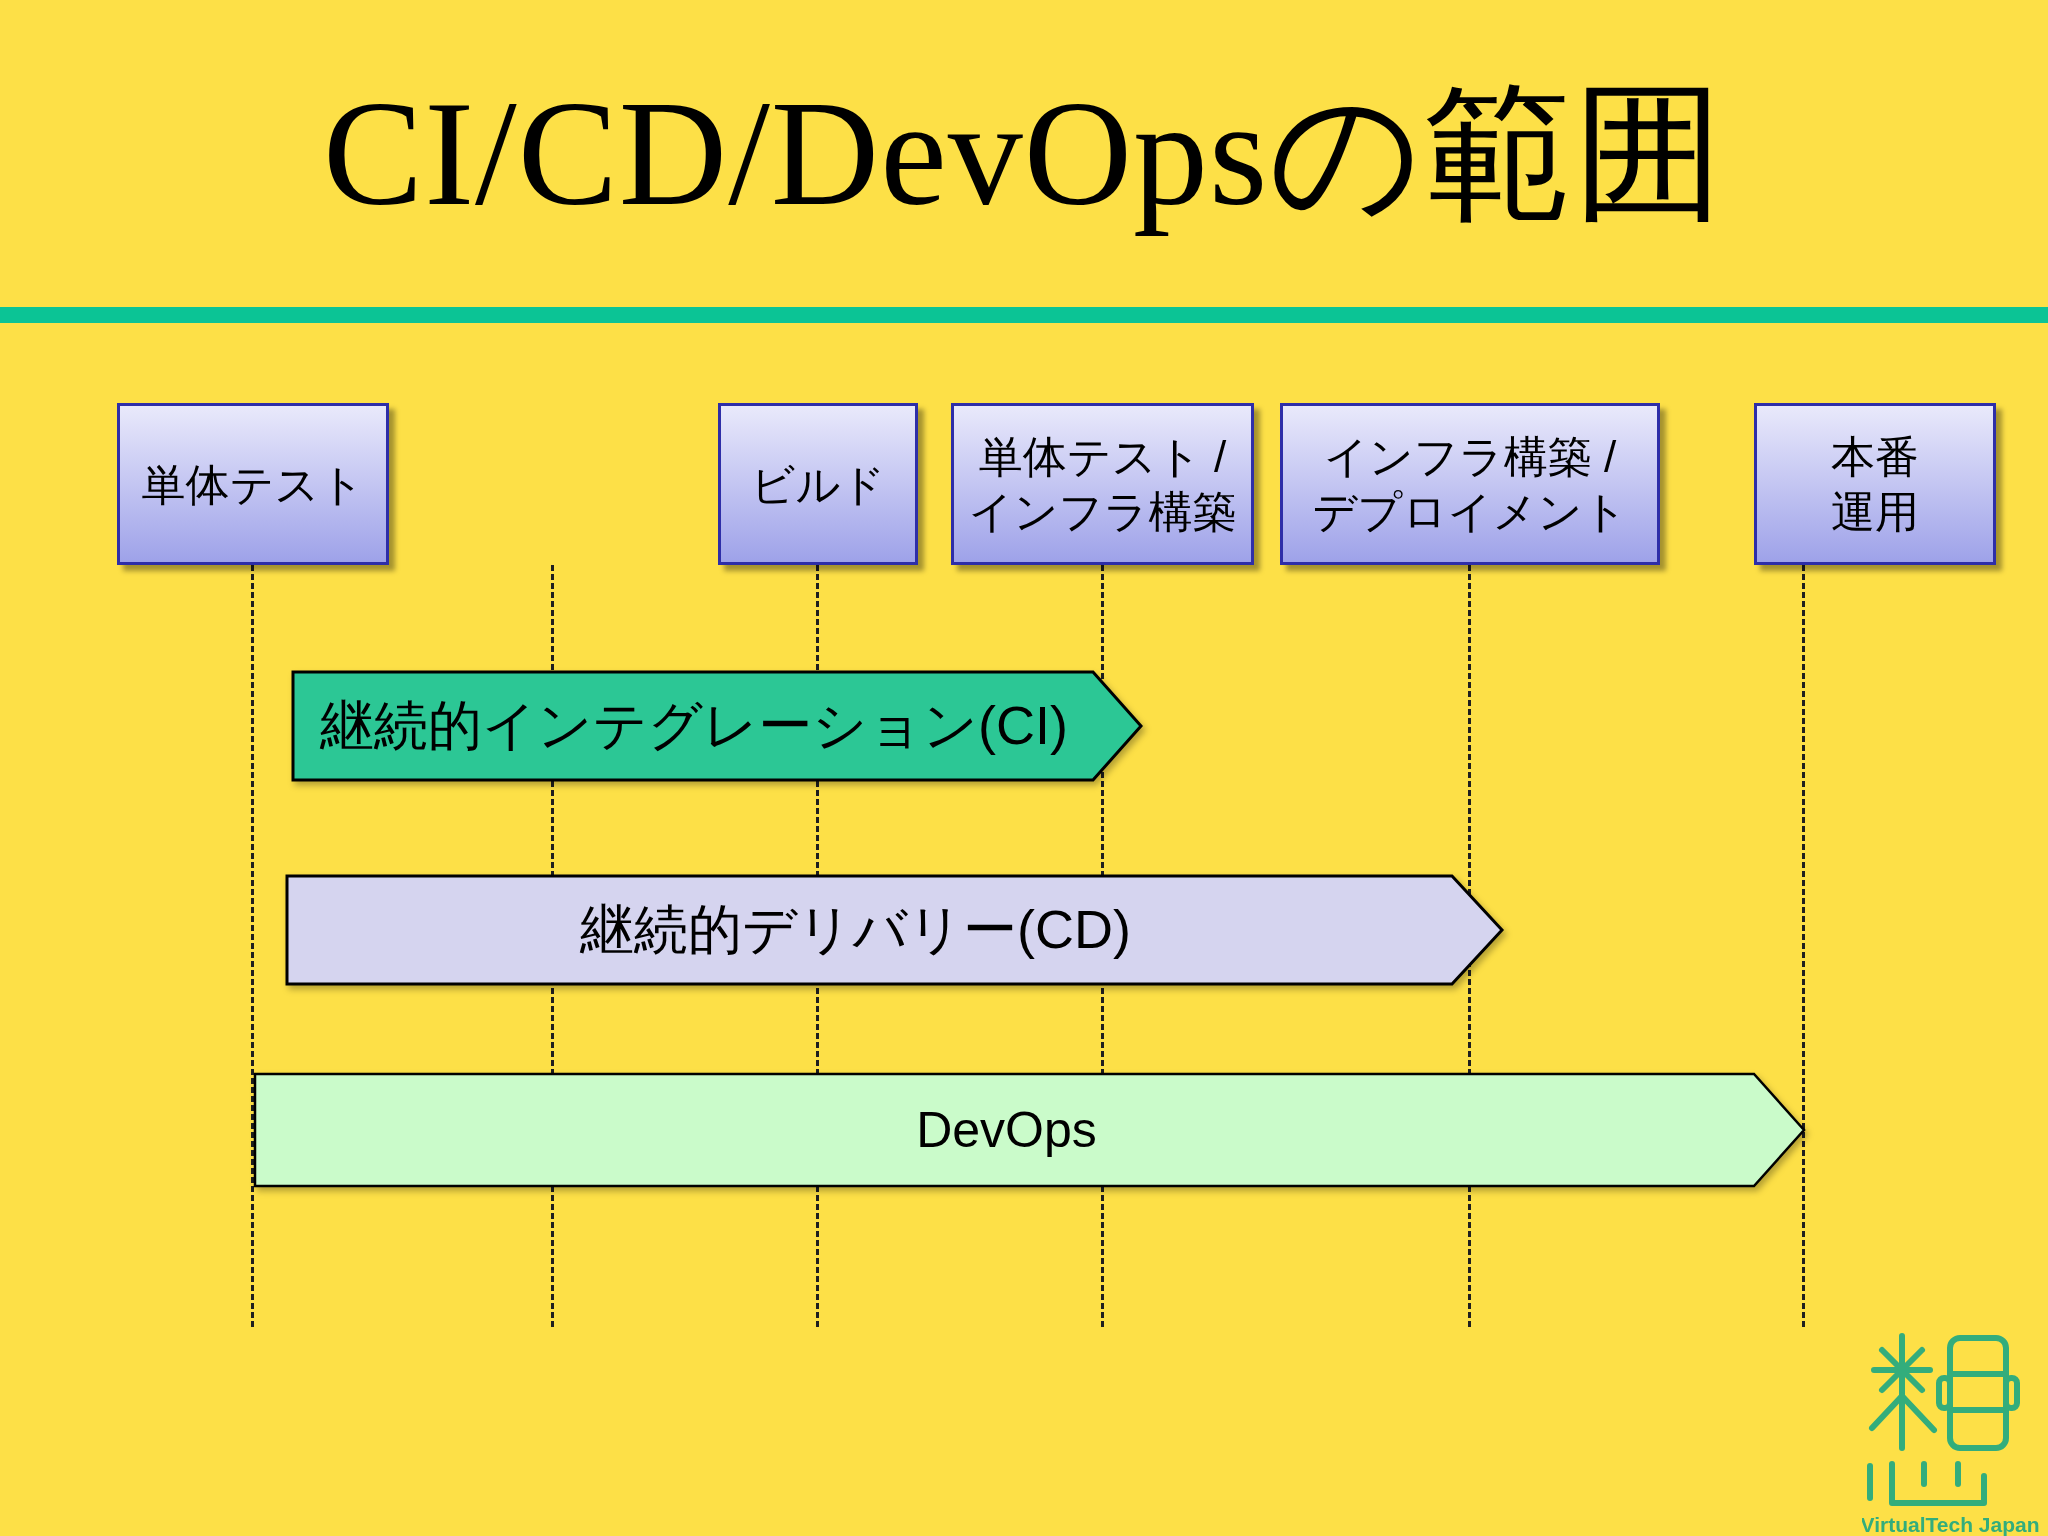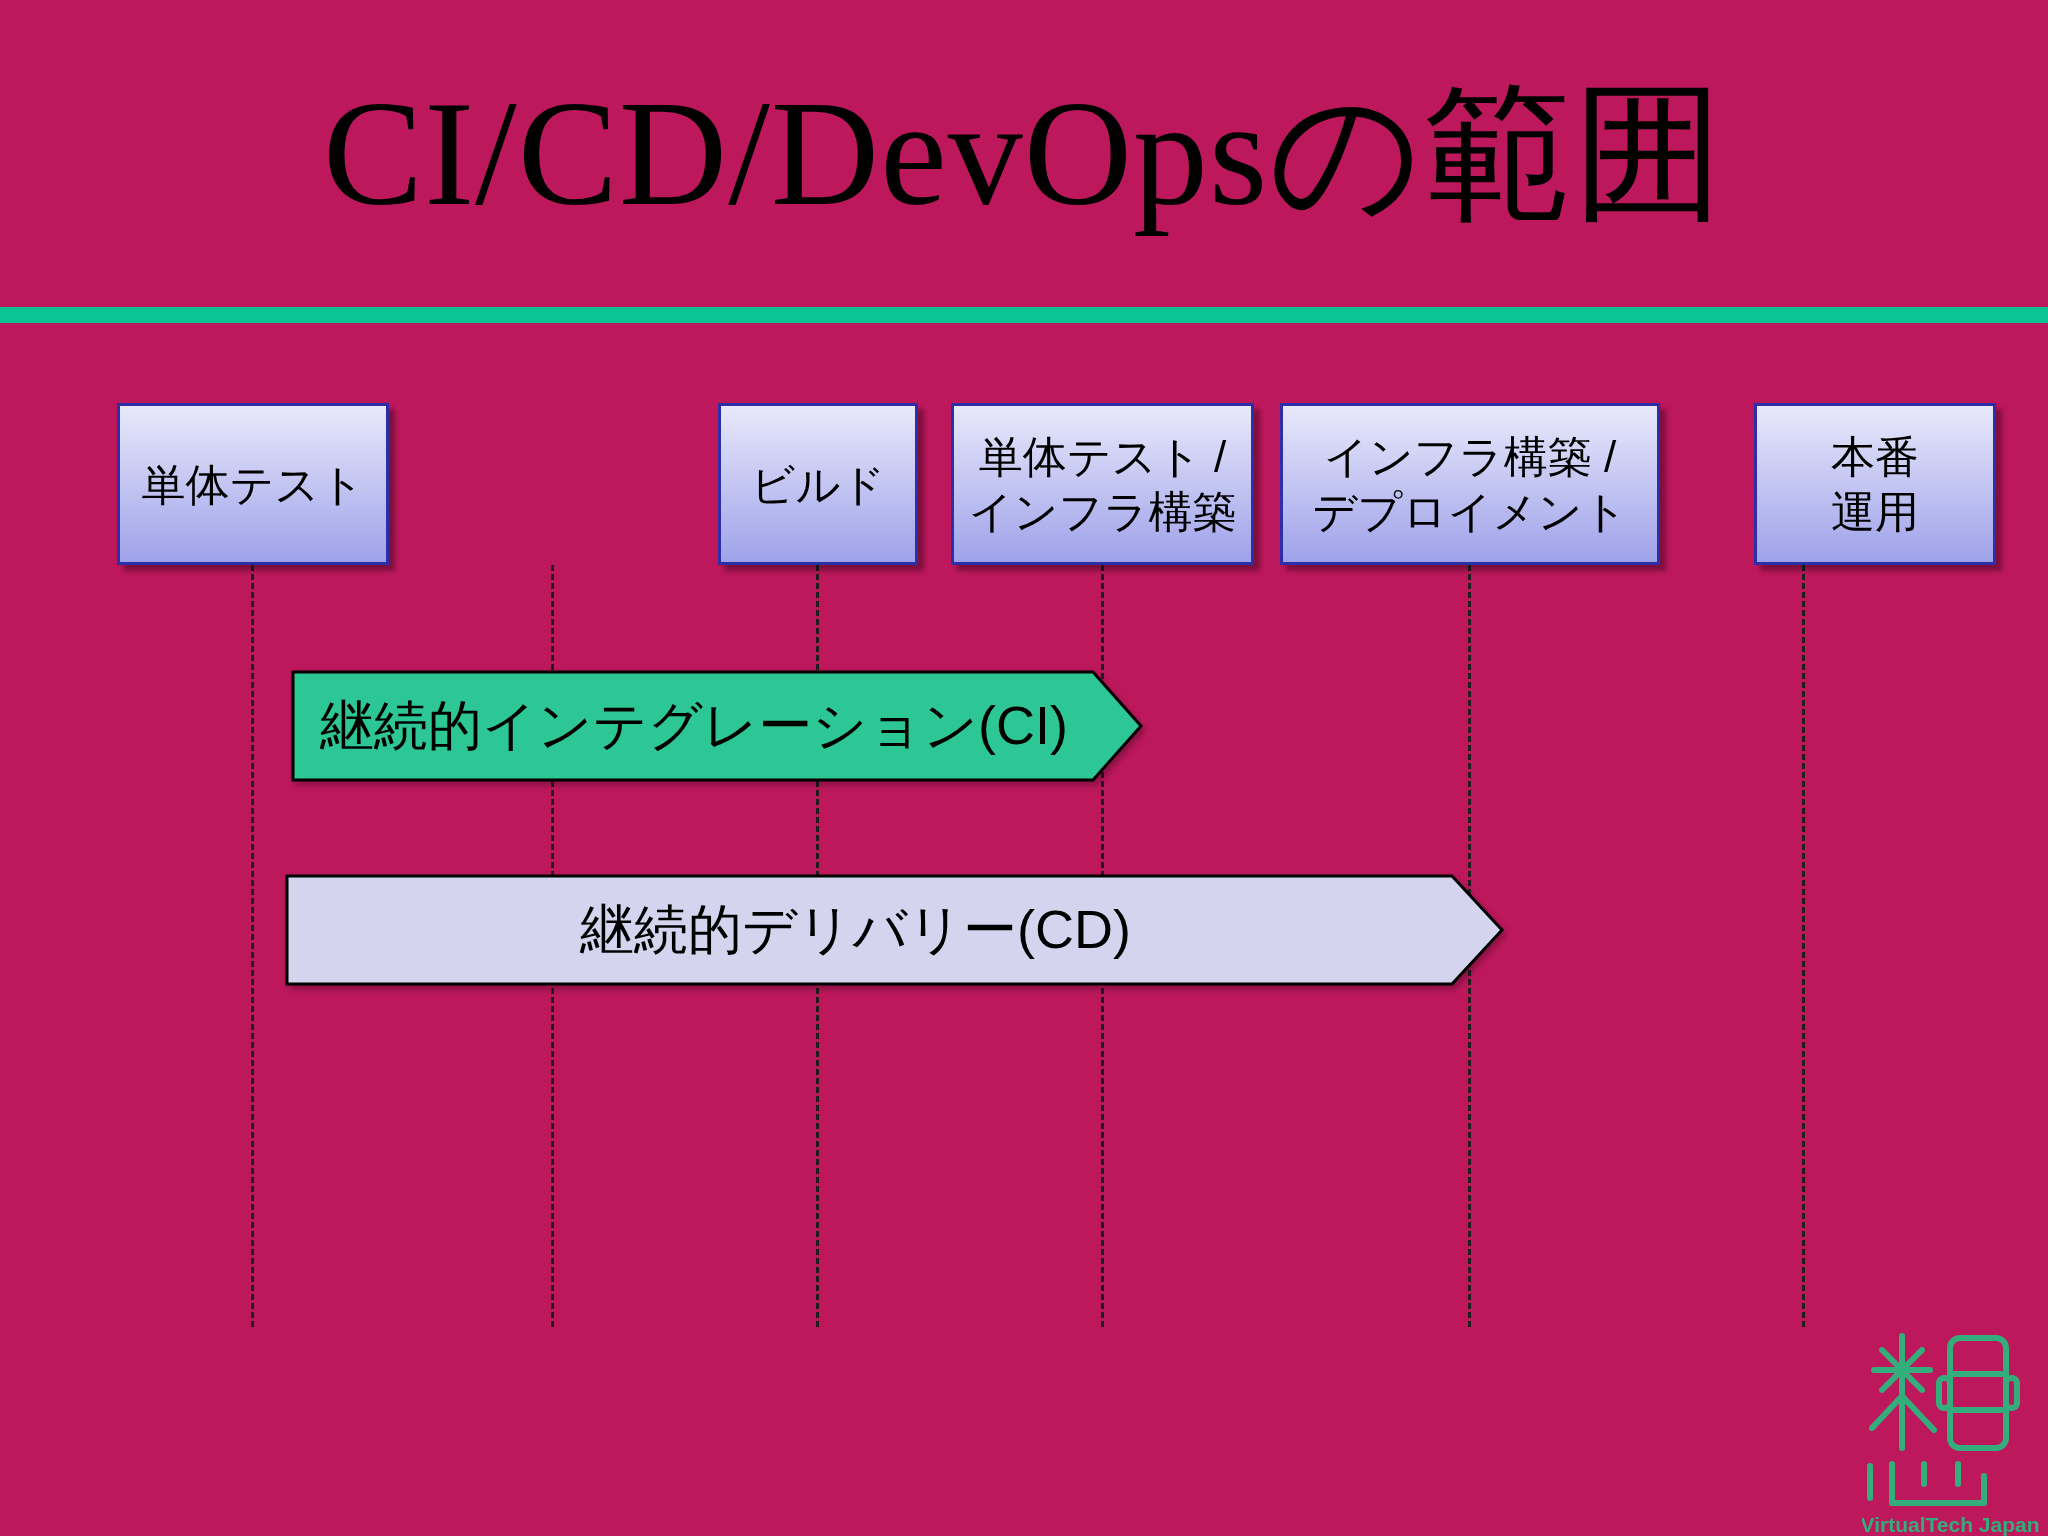--- a/index.html
+++ b/index.html
@@ -1,19 +1,19 @@
 <!DOCTYPE html>
 <html><head>
 <meta charset="utf-8">
 <style>
   html,body{margin:0;padding:0;background:#fff;}
   .slide{
     position:relative;
     width:2048px;height:1536px;
-    background:#be185d;
+    background:#fde047;
     overflow:hidden;
     font-family:"Liberation Sans","DejaVu Sans",sans-serif;
   }
   
   .title{
     position:absolute;top:60px;left:0;right:0;
     text-align:center;
     font-family:"Liberation Serif","DejaVu Serif",serif;
     font-size:150px;font-weight:400;color:#000;
     line-height:1.25;letter-spacing:1px;
@@ -123,20 +123,26 @@
     <div class="arrow-label">継続的インテグレーション(CI)</div>
   </div>
 
   <div class="arrow arrow-cd">
     <svg width="1221" height="112" viewBox="0 0 1221 112">
       <polygon points="2,2 1167,2 1217,56 1167,110 2,110" stroke="#000" stroke-width="3" fill="#d5d4ef"></polygon>
     </svg>
     <div class="arrow-label">継続的デリバリー(CD)</div>
   </div>
 
+  <div class="arrow arrow-devops">
+    <svg width="1555" height="116" viewBox="0 0 1555 116">
+      <polygon points="2,2 1501,2 1551,58 1501,114 2,114" stroke="#000" stroke-width="2.5" fill="#cafbca"></polygon>
+    </svg>
+    <div class="arrow-label">DevOps</div>
+  </div>
 
   <div class="logo">
     <svg viewBox="0 0 178 212">
       <g fill="none" stroke-width="6" stroke-linecap="round" stroke-linejoin="round" stroke="#33ad7c">
 
         <line x1="40" y1="10" x2="40" y2="122"></line>
         <line x1="20" y1="24" x2="60" y2="64"></line>
         <line x1="60" y1="24" x2="20" y2="64"></line>
         <line x1="12" y1="44" x2="68" y2="44"></line>
         <line x1="40" y1="70" x2="10" y2="102"></line>

